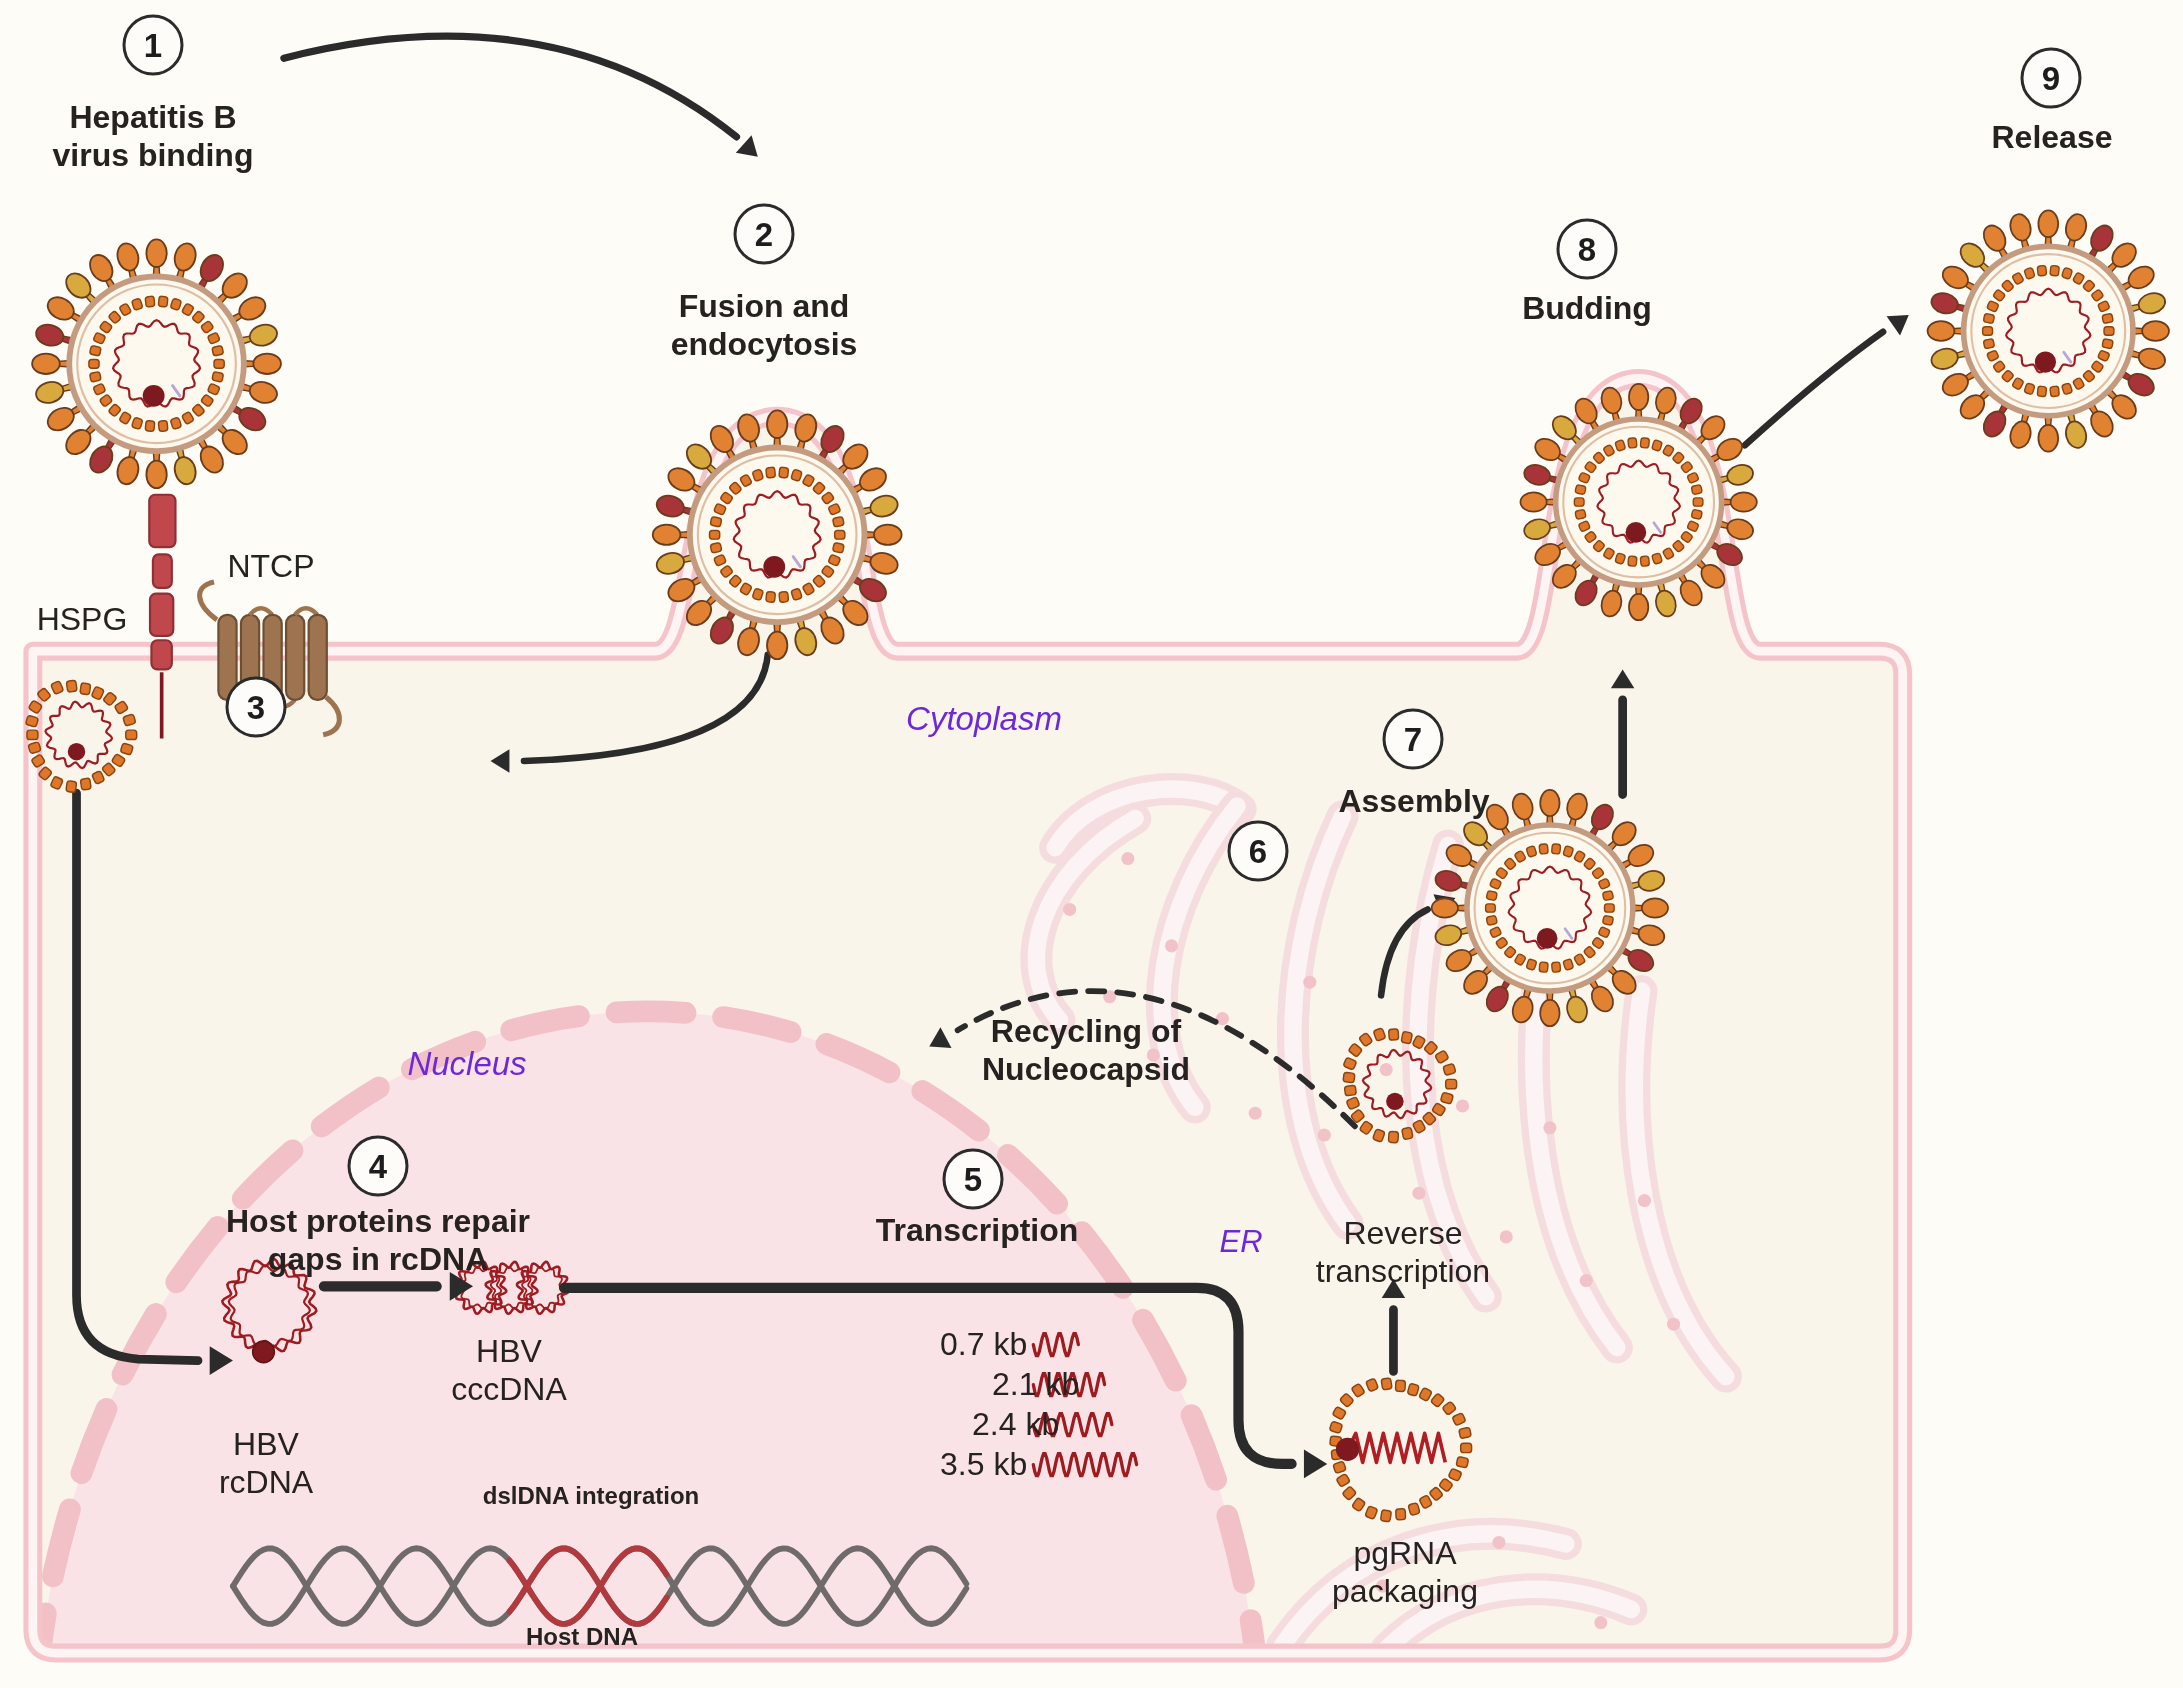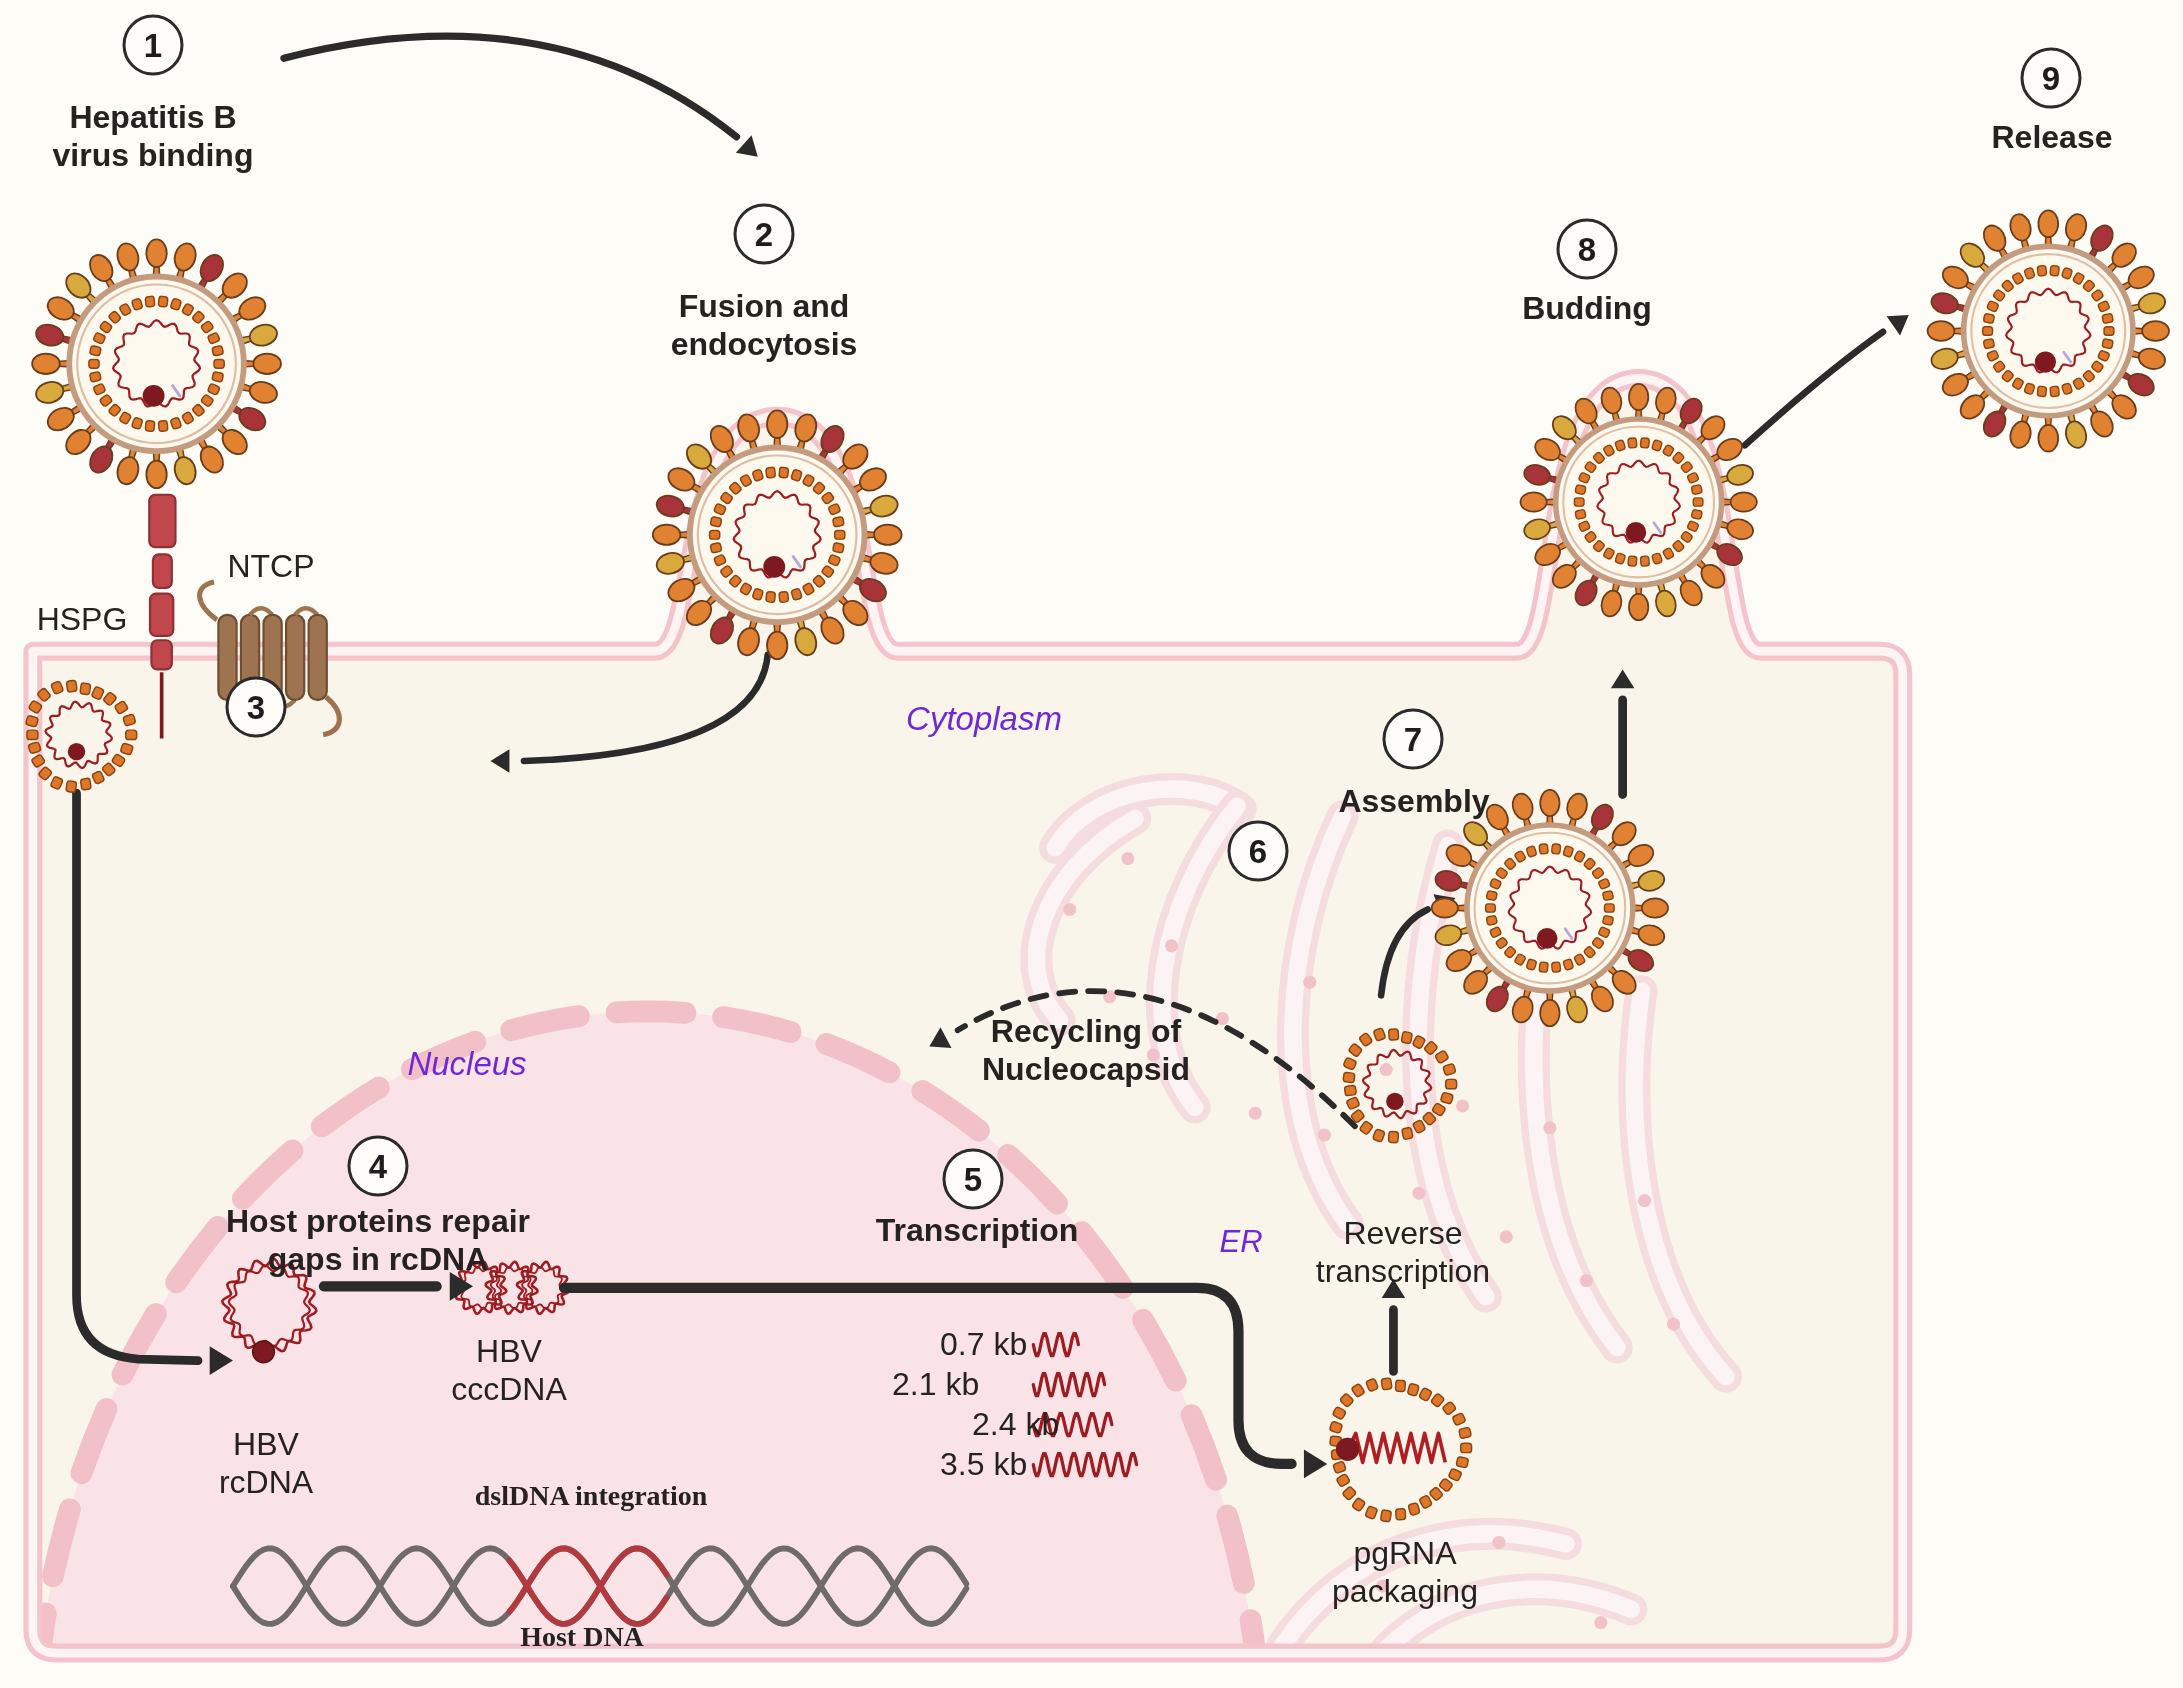--- a/index.html
+++ b/index.html
@@ -3,21 +3,21 @@
 <meta charset="utf-8">
 <style>
   html,body{margin:0;padding:0;}
   body{width:2183px;height:1688px;background:#fdfcf6;font-family:"Liberation Sans",sans-serif;}
   #stage{position:relative;width:2183px;height:1688px;overflow:hidden;background:#fdfcf6;}
   #scene{position:absolute;left:0;top:0;}
   .lbl{position:absolute;transform:translate(-50%,-50%);text-align:center;color:#262220;
        font-size:32px;line-height:1.18;white-space:pre-line;}
   .bold{font-weight:bold;}
   .ital{font-style:italic;color:#6d28d9;font-size:33px;}
-  .small{font-size:28px;font-family:Liberation Serif, serif;}
+  .small{font-size:24px;}
   .kb{transform:translate(0,-50%);text-align:left;}
   .step-circle{position:absolute;width:55px;height:55px;border:3.6px solid #2b2b2b;border-radius:50%;
        background:#fdfcf8;transform:translate(-50%,-50%);display:flex;align-items:center;
        justify-content:center;font-weight:bold;font-size:33px;color:#1d1d1d;}
 </style>
 </head>
 <body>
 
 <div id="stage">
   <svg id="scene" width="2183" height="1688" viewBox="0 0 3000 2320">
@@ -959,17 +959,17 @@
   <div class="lbl" style="left:1403px;top:1253px;">Reverse
 transcription</div>
   <div class="lbl" style="left:1405px;top:1573px;">pgRNA
 packaging</div>
   <div class="lbl bold" style="left:1086px;top:1051px;">Recycling of
 Nucleocapsid</div>
   <div class="lbl bold small" style="left:591px;top:1496px;">dslDNA integration</div>
   <div class="lbl bold small" style="left:582px;top:1637px;">Host DNA</div>
 
   <div class="lbl kb" style="left:940px;top:1345px;">0.7 kb</div>
-  <div class="lbl kb" style="left:892px;top:1385px;">2.1 kb</div>
+  <div class="lbl kb" style="left:992px;top:1385px;">2.1 kb</div>
   <div class="lbl kb" style="left:940px;top:1425px;margin-left:32px;">2.4 kb</div>
   <div class="lbl kb" style="left:940px;top:1465px;">3.5 kb</div>
 </div>
 
 
 </body></html>

